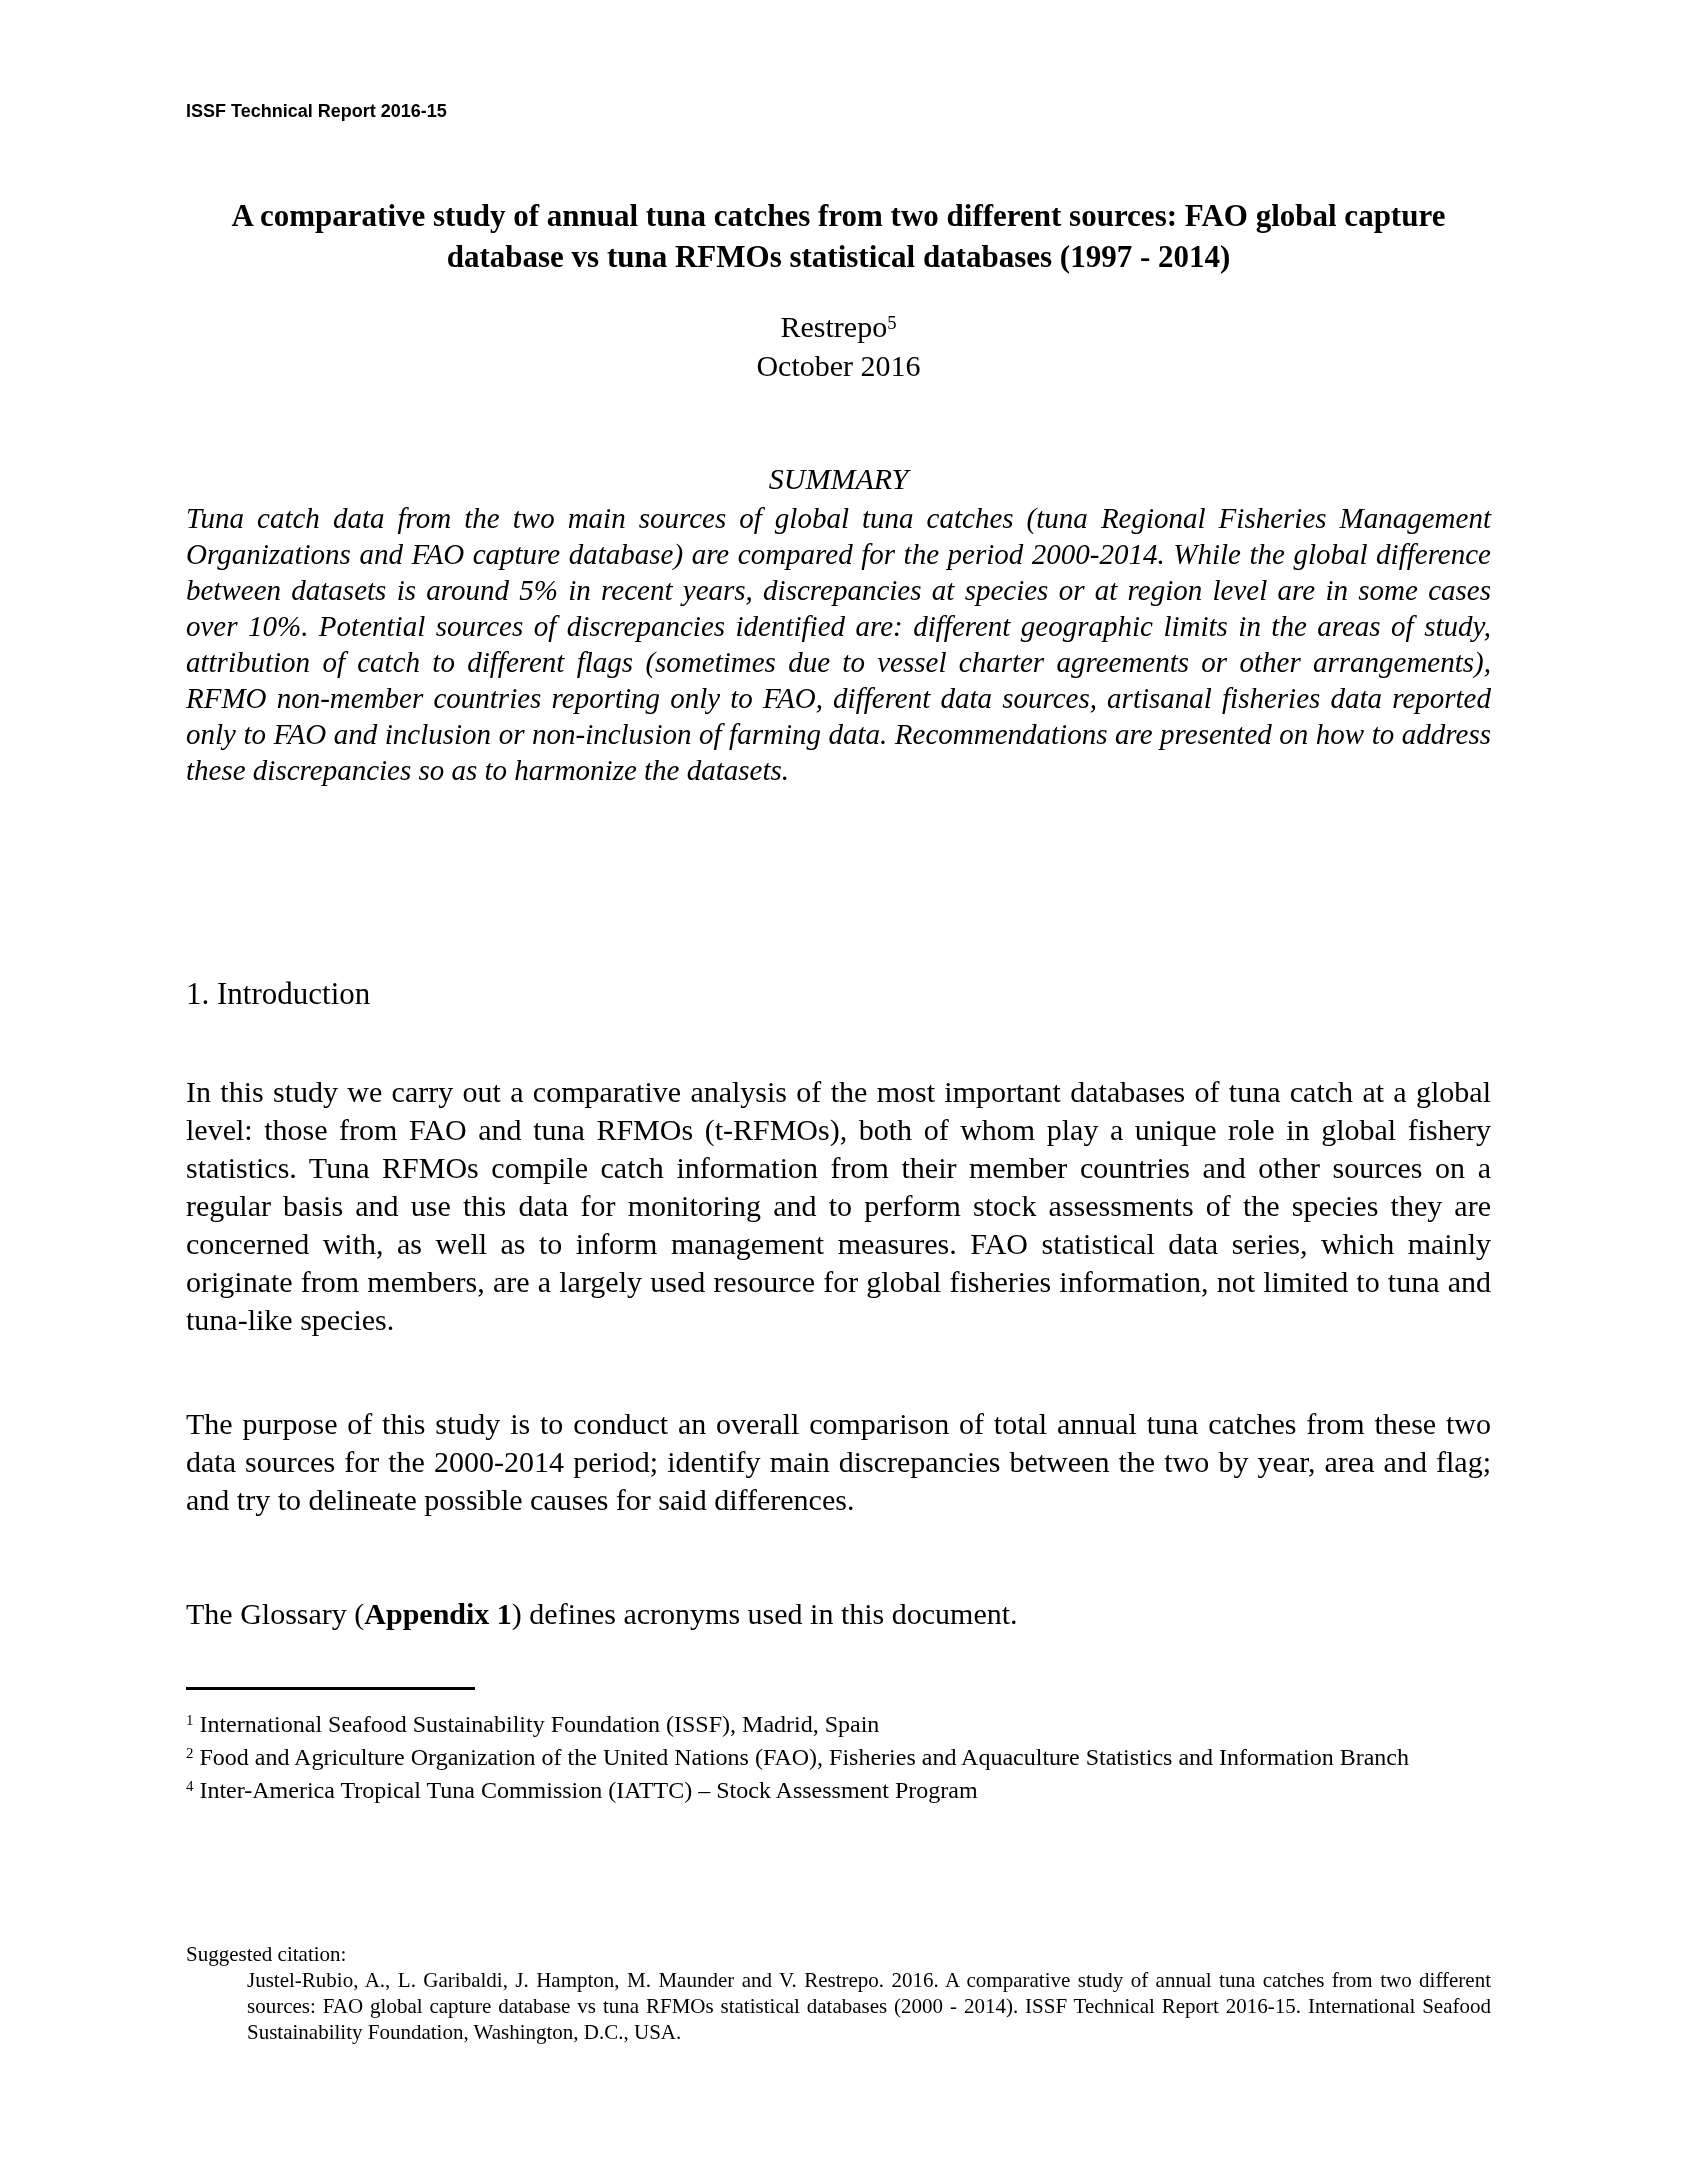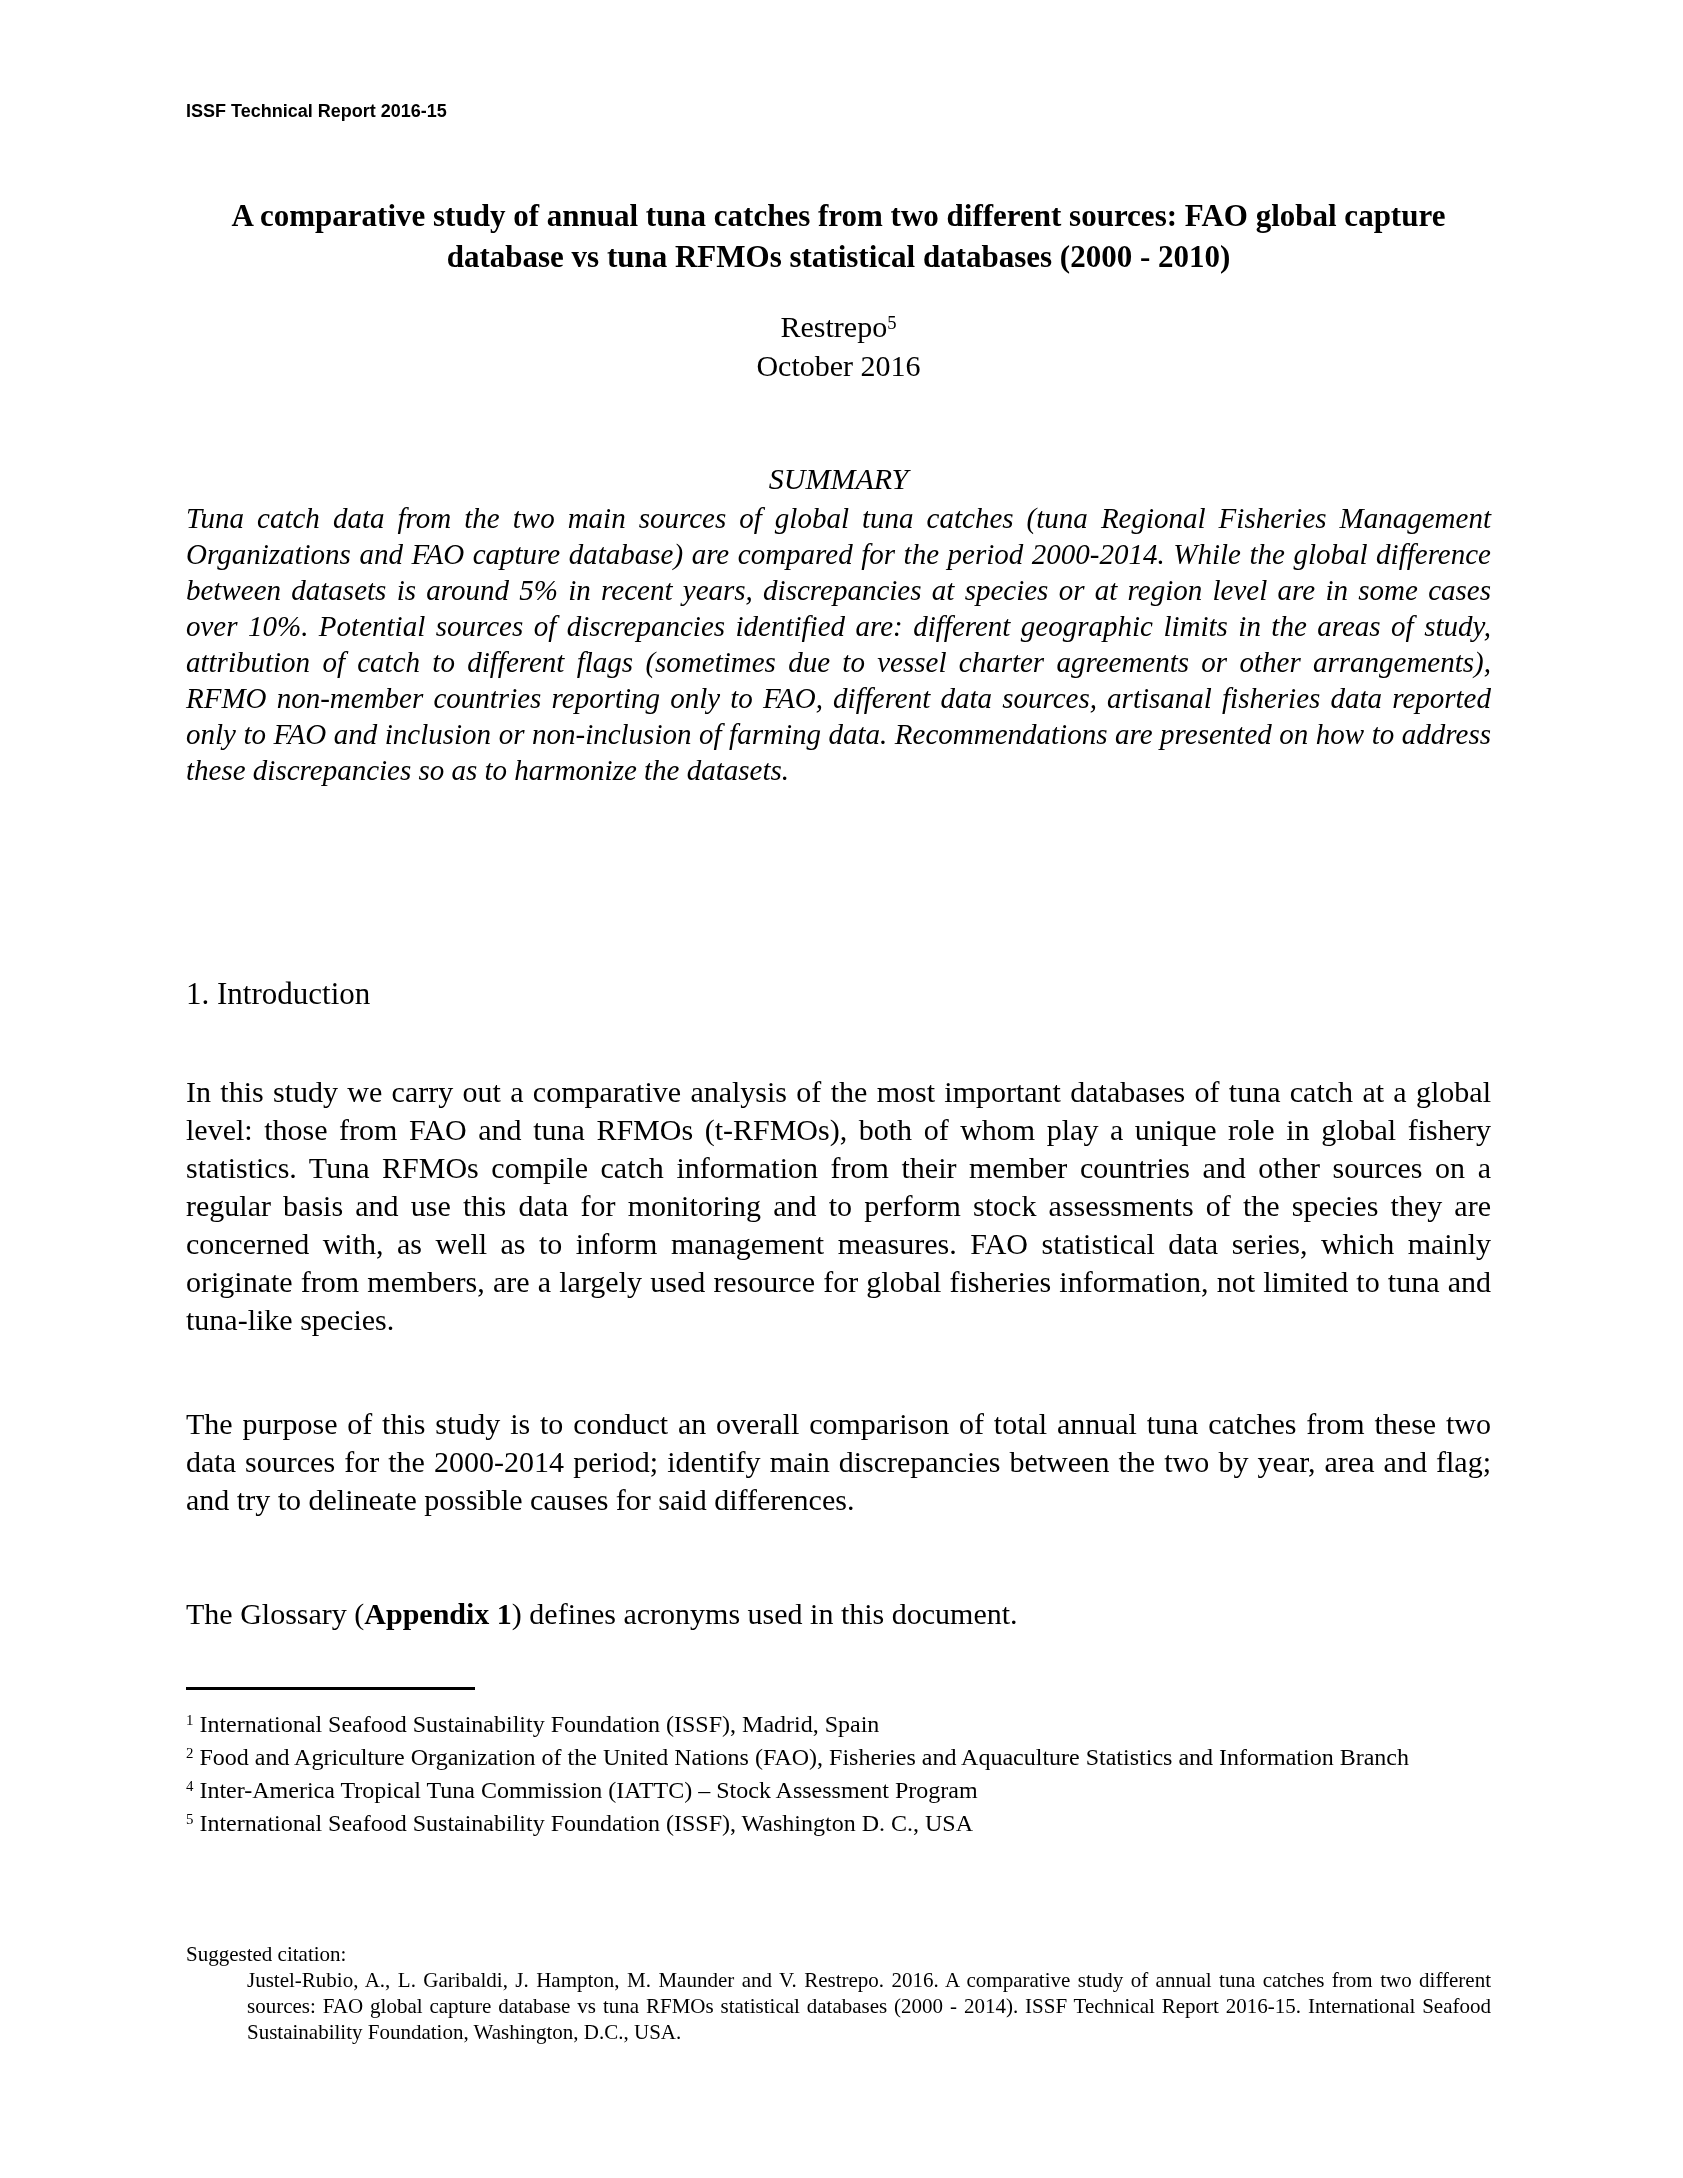--- a/index.html
+++ b/index.html
@@ -101,21 +101,21 @@
     position: relative;
     top: -0.45em;
   }
   b, .bold { font-weight: bold; }
 </style>
 </head>
 <body>
 
 <div class="abs report-header">ISSF Technical Report 2016-15</div>
 
-<div class="abs doc-title">A comparative study of annual tuna catches from two different sources: FAO global capture database vs tuna RFMOs statistical databases (2000 - 2010)</div>
+<div class="abs doc-title">A comparative study of annual tuna catches from two different sources: FAO global capture database vs tuna RFMOs statistical databases (1997 - 2014)</div>
 
 <div class="abs authors-block">
   <div><span>Restrepo</span><sup>5</sup></div>
   <div>October 2016</div>
 </div>
 
 <div class="abs summary-heading">SUMMARY</div>
 
 <div class="abs summary-para">Tuna catch data from the two main sources of global tuna catches (tuna Regional Fisheries Management Organizations and FAO capture database) are compared for the period 2000-2014. While the global difference between datasets is around 5% in recent years, discrepancies at species or at region level are in some cases over 10%. Potential sources of discrepancies identified are: different geographic limits in the areas of study, attribution of catch to different flags (sometimes due to vessel charter agreements or other arrangements), RFMO non-member countries reporting only to FAO, different data sources, artisanal fisheries data reported only to FAO and inclusion or non-inclusion of farming data. Recommendations are presented on how to address these discrepancies so as to harmonize the datasets.</div>
 
@@ -126,19 +126,18 @@
 <div class="abs body-para para-2">The purpose of this study is to conduct an overall comparison of total annual tuna catches from these two data sources for the 2000-2014 period; identify main discrepancies between the two by year, area and flag; and try to delineate possible causes for said differences.</div>
 
 <div class="abs glossary-line"><span>The Glossary (</span><span class="bold">Appendix 1</span><span>) defines acronyms used in this document.</span></div>
 
 <hr class="abs footnote-sep">
 
 <div class="abs footnotes" id="footnotes">
     <div><sup>1</sup> International Seafood Sustainability Foundation (ISSF), Madrid, Spain</div>
     <div><sup>2</sup> Food and Agriculture Organization of the United Nations (FAO), Fisheries and Aquaculture Statistics and Information Branch</div>
     <div><sup>4</sup> Inter-America Tropical Tuna Commission (IATTC) – Stock Assessment Program</div>
-    <div><sup>5</sup> International Seafood Sustainability Foundation (ISSF), Washington D. C., USA</div>
   </div>
 
 <div class="abs citation-label">Suggested citation:</div>
 
 <div class="abs citation-text">Justel-Rubio, A., L. Garibaldi, J. Hampton, M. Maunder and V. Restrepo. 2016. A comparative study of annual tuna catches from two different sources: FAO global capture database vs tuna RFMOs statistical databases (2000 - 2014). ISSF Technical Report 2016-15. International Seafood Sustainability Foundation, Washington, D.C., USA.</div>
 
 
 </body></html>

